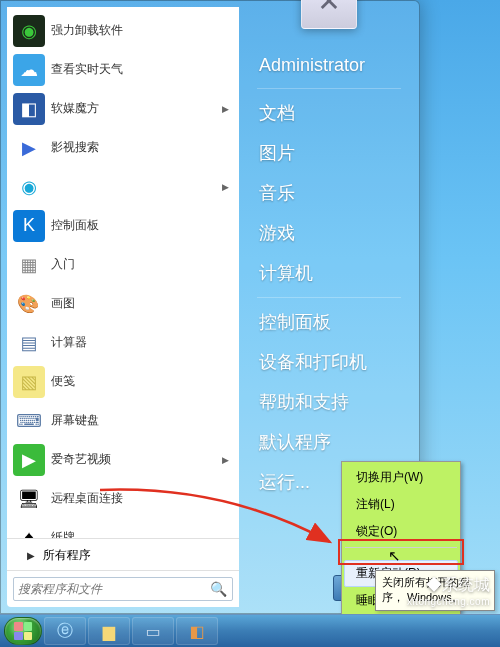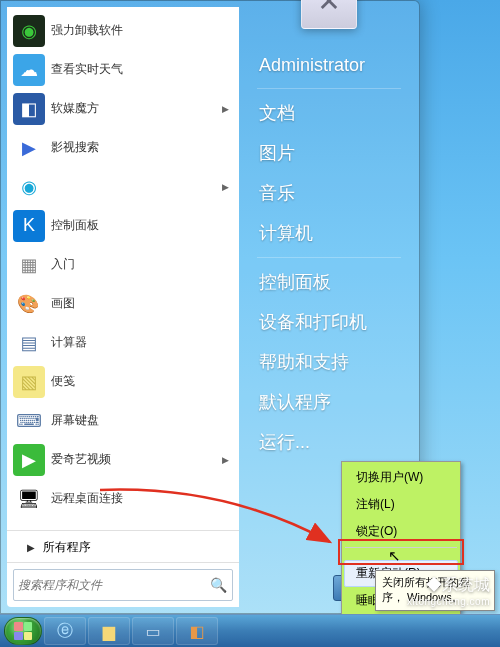--- a/index.html
+++ b/index.html
@@ -8,21 +8,21 @@
 .left-panel{width:232px;background:#fff;display:flex;flex-direction:column;border-radius:0 0 0 4px;margin:6px 0 6px 6px;}
 .program-list{flex:1;overflow:hidden;padding:4px 0;}
 .prog-item{display:flex;align-items:center;padding:4px 6px;height:39px;cursor:pointer;}
 .prog-icon{width:32px;height:32px;margin-right:6px;flex-shrink:0;border-radius:4px;display:flex;align-items:center;justify-content:center;font-size:18px;}
 .prog-label{font-size:12px;color:#333;}
 .triangle{color:#666;font-size:9px;margin-left:auto;margin-right:4px;}
 .all-programs{border-top:1px solid #e0e0e0;padding:8px 6px 6px;display:flex;align-items:center;}
 .all-programs .triangle-right{color:#333;font-size:10px;margin:0 8px 0 14px;}
 .all-programs span.lbl{font-size:12px;}
 .search-row{padding:6px;border-top:1px solid #e0e0e0;}
-.search-box{width:100%;height:32px;border:1px solid #b8c8d8;border-radius:2px;display:flex;align-items:center;padding:0 4px;background:#fff;}
+.search-box{width:100%;height:24px;border:1px solid #b8c8d8;border-radius:2px;display:flex;align-items:center;padding:0 4px;background:#fff;}
 .search-input{flex:1;border:none;outline:none;font-style:italic;color:#888;font-size:12px;}
 .search-icon{color:#3b6ea5;font-size:14px;}
 .right-panel{flex:1;padding:10px 0;display:flex;flex-direction:column;align-items:stretch;position:relative;}
 .avatar{width:56px;height:56px;position:absolute;top:-28px;left:50%;transform:translateX(-50%);background:linear-gradient(#eef,#ccd);border:1px solid rgba(255,255,255,0.5);border-radius:4px;box-shadow:0 2px 8px rgba(0,0,0,0.3);display:flex;align-items:center;justify-content:center;font-size:28px;color:#667;}
 .r-item{padding:8px 20px;font-size:18px;color:#fff;cursor:pointer;text-shadow:0 1px 2px rgba(0,0,0,0.3);}
 .r-sep{height:1px;background:rgba(255,255,255,0.25);margin:4px 18px;}
 .r-spacer{height:36px;}
 .shutdown-row{margin-top:auto;padding:0 8px 2px;display:flex;justify-content:flex-end;}
 .shutdown-btn{display:flex;height:26px;}
 .shutdown-main{background:linear-gradient(#6fa9d8,#3d7bb5);border:1px solid #2a5a8a;color:#fff;font-size:12px;padding:0 16px;display:flex;align-items:center;border-radius:3px 0 0 3px;text-shadow:0 1px 1px rgba(0,0,0,0.3);}
@@ -121,20 +121,21 @@
   </div>
   <div class="right-panel">
     <div class="avatar">✕</div>
     <div class="r-spacer"></div>
     <div class="r-item">Administrator</div>
     <div class="r-sep"></div>
     <div id="r-list1">
         <div class="r-item">文档</div>
         <div class="r-item">图片</div>
         <div class="r-item">音乐</div>
+        <div class="r-item">游戏</div>
         <div class="r-item">计算机</div>
       </div>
     <div class="r-sep"></div>
     <div id="r-list2">
         <div class="r-item">控制面板</div>
         <div class="r-item">设备和打印机</div>
         <div class="r-item">帮助和支持</div>
         <div class="r-item">默认程序</div>
         <div class="r-item">运行...</div>
       </div>

